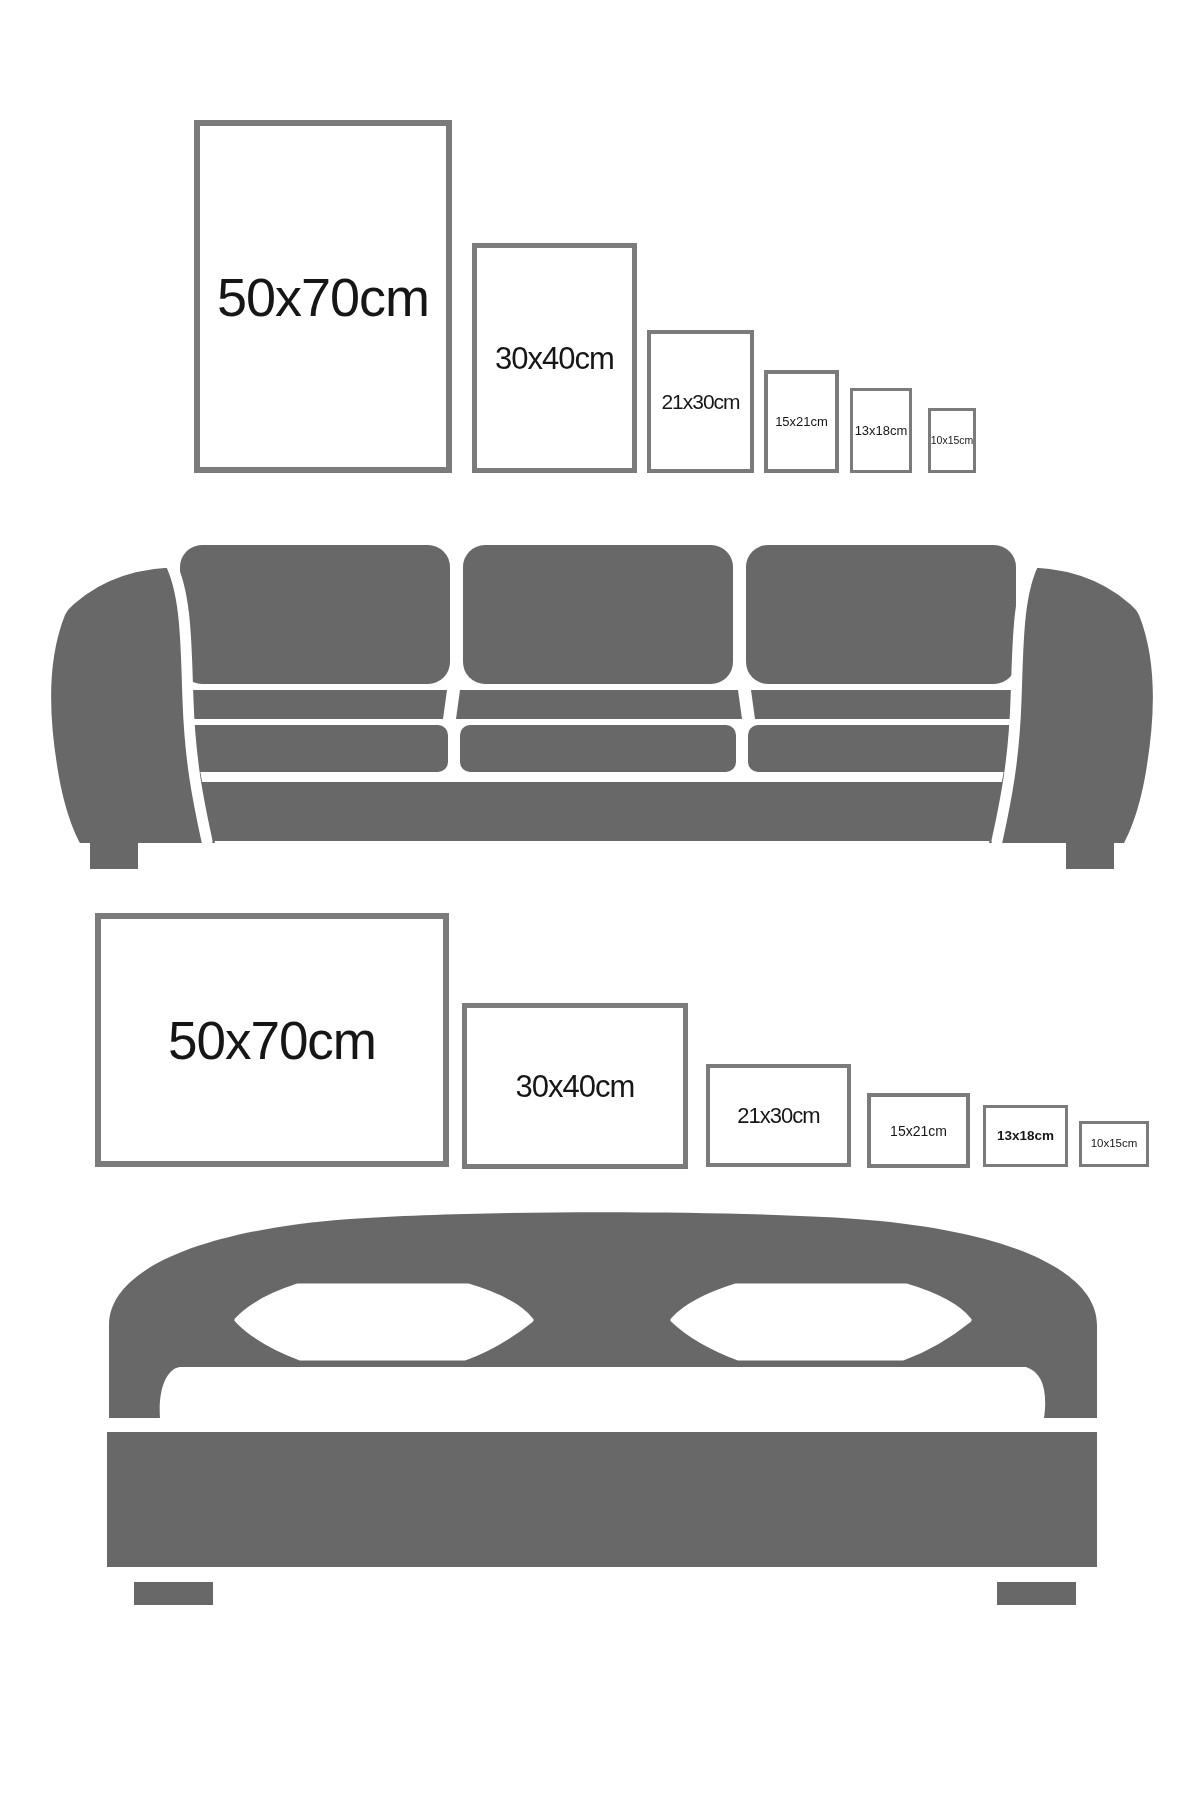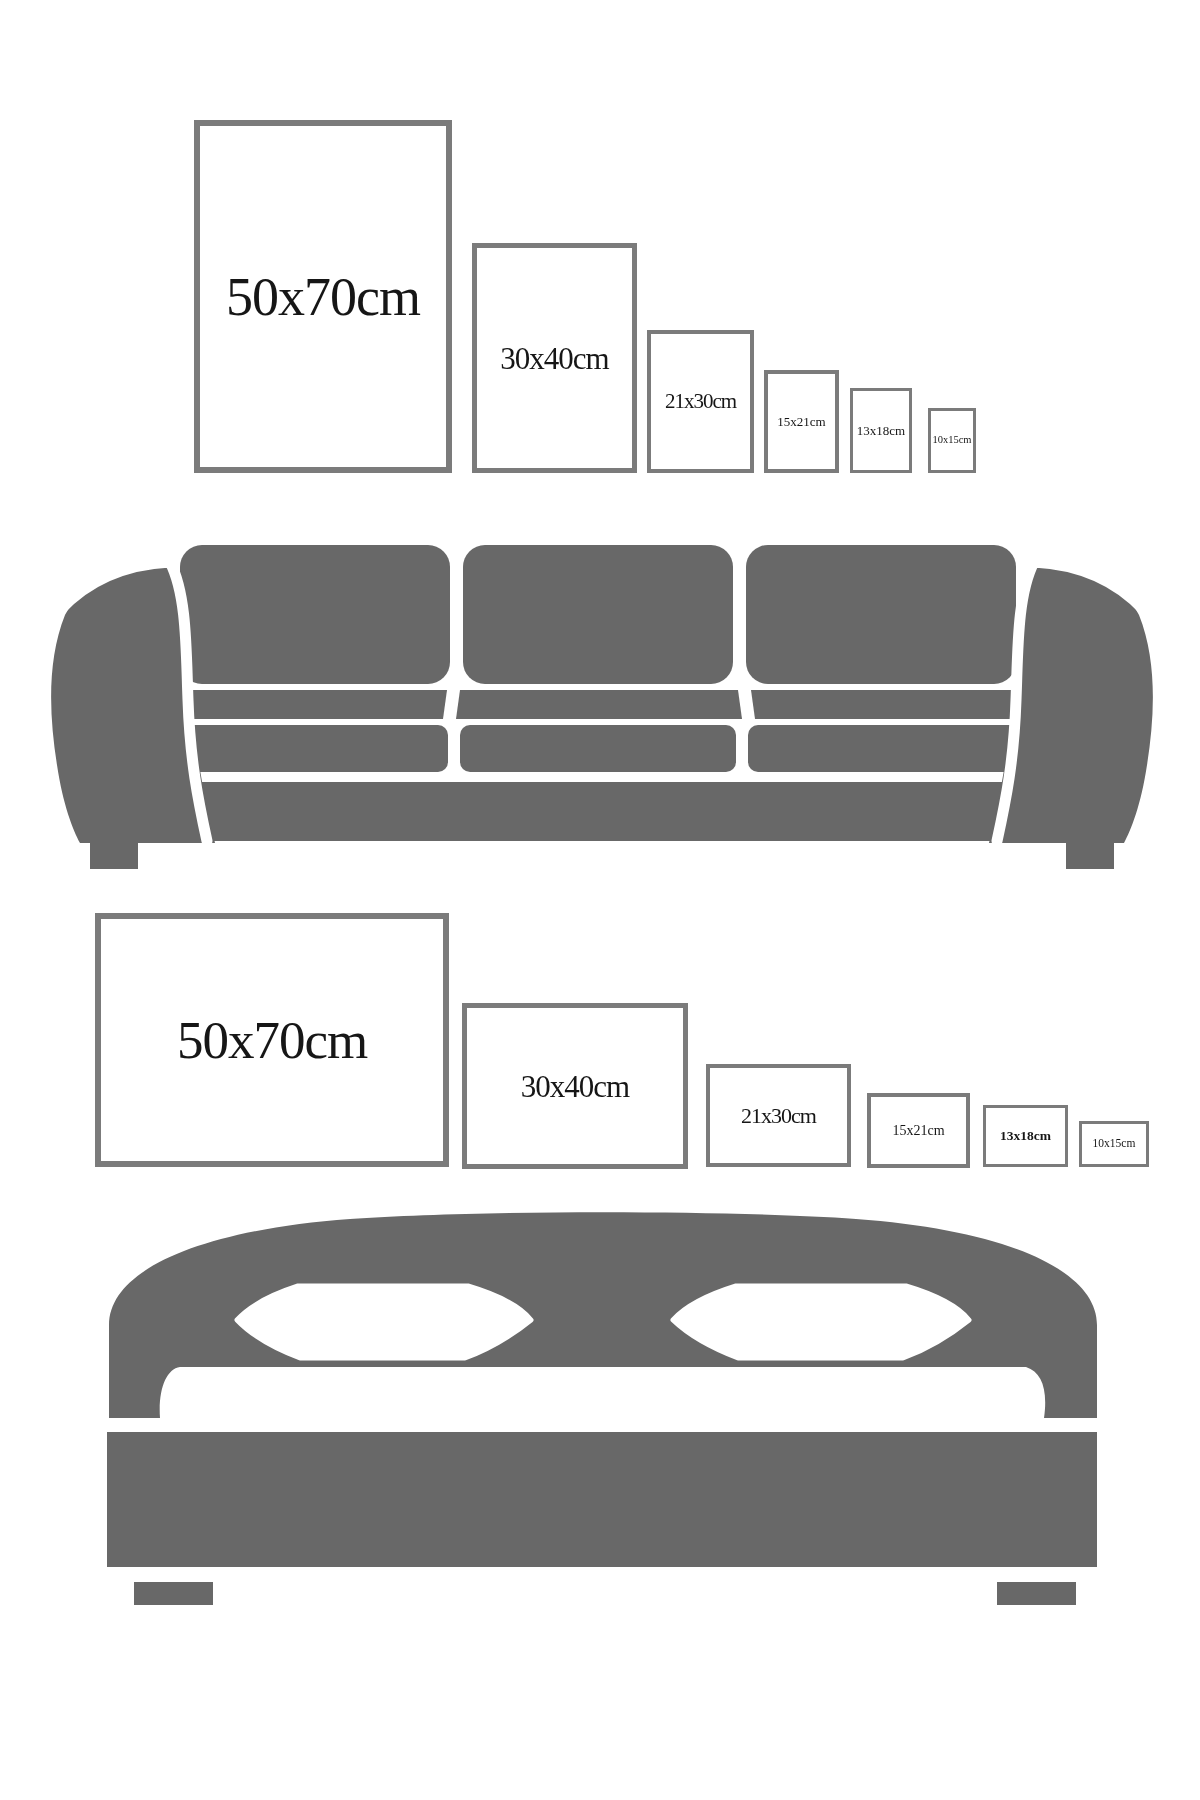--- a/index.html
+++ b/index.html
@@ -1,20 +1,20 @@
 <!DOCTYPE html>
 <html><head>
 <meta charset="utf-8">
 <style>
   html,body{margin:0;padding:0;background:#ffffff;}
   #stage{
     position:relative;
     width:1200px;height:1800px;
     background:var(--bg,#ffffff);
-    font-family:Liberation Serif, serif;
+    font-family:Liberation Sans, sans-serif;
     overflow:hidden;
   }
   .frame{
     position:absolute;
     background:#ffffff;
     border:4px solid var(--frame-border,#7b7b7b);
     box-sizing:border-box;
     display:flex;align-items:center;justify-content:center;
   }
   .frame .lbl{

